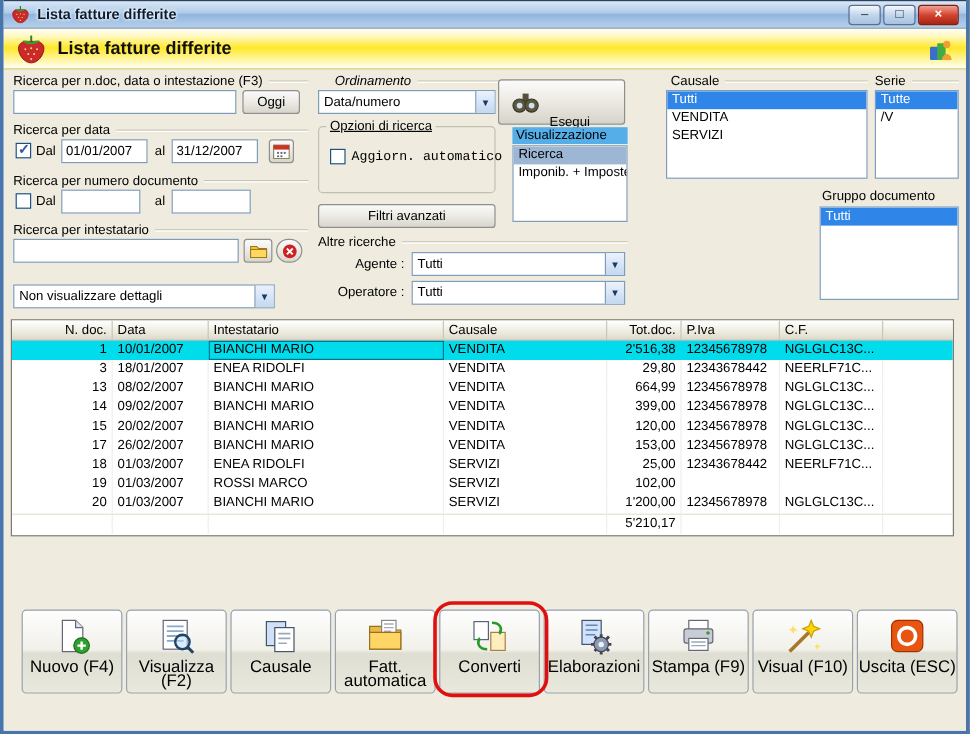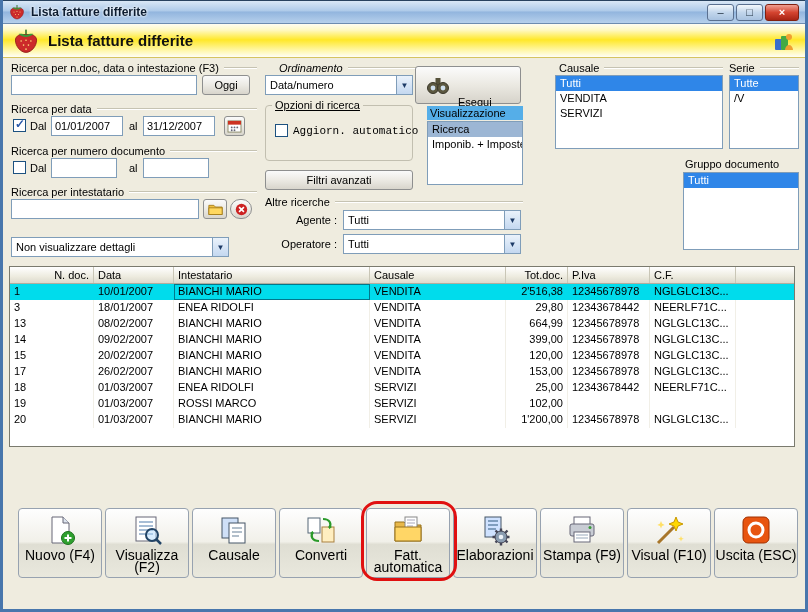--- a/index.html
+++ b/index.html
@@ -73,21 +73,21 @@
   .li.sel-inactive{ background:#9cb6d4; color:#000; }
   
   .table{ position:absolute; left:6px; top:208px; width:786px; height:181px;
           background:#fff; border:1px solid #7a7a6e; overflow:hidden; }
   .thead{ display:flex; height:17px; background:linear-gradient(#ffffff,#edebdf 60%,#dcd9cc);
           border-bottom:1px solid #b0ad9e; }
   .th{ border-right:1px solid #c9c6b6; padding:0 4px; display:flex; align-items:center; cursor:pointer; }
   .trow{ display:flex; height:16px; }
   .td{ padding:0 4px; height:16px; line-height:15px; white-space:nowrap; overflow:hidden;
        border-right:1px solid #f1efe7; }
-  .c0{ width:84px; text-align:left; justify-content:flex-end; }
+  .c0{ width:84px; text-align:right; justify-content:flex-end; }
   .c1{ width:80px; }
   .c2{ width:196px; }
   .c3{ width:136px; }
   .c4{ width:62px; text-align:right; justify-content:flex-end; }
   .c5{ width:82px; }
   .c6{ width:86px; }
   .cfill{ flex:1; border-right:none; }
   .trow.selected{ background:#00dcec; }
   .trow.selected .td{ border-right-color:#00dcec; }
   .focus-cell{ outline:1px solid #00788c; outline-offset:-1px; }
@@ -402,20 +402,30 @@
       <div class="trow">
         <div class="td c0">20</div>
           <div class="td c1">01/03/2007</div>
           <div class="td c2">BIANCHI MARIO</div>
           <div class="td c3">SERVIZI</div>
           <div class="td c4">1'200,00</div>
           <div class="td c5">12345678978</div>
           <div class="td c6">NGLGLC13C...</div>
           <div class="td cfill"></div>
       </div>
+      <div class="trow total-row">
+        <div class="td c0"></div>
+          <div class="td c1"></div>
+          <div class="td c2"></div>
+          <div class="td c3"></div>
+        <div class="td c4">5'210,17</div>
+        <div class="td c5"></div>
+          <div class="td c6"></div>
+          <div class="td cfill"></div>
+      </div>
     </div>
 
     <div class="toolbar">
       <div class="tbtn">
         <svg viewBox="0 0 32 32">
             <path d="M8 3h11l6 6v20H8z" fill="#fff" stroke="#667"></path>
             <path d="M19 3v6h6" fill="#dde4ee" stroke="#667"></path>
             <circle cx="24" cy="24" r="6.5" fill="#2fa02f" stroke="#1c701c"></circle>
             <path d="M24 20.5v7M20.5 24h7" stroke="#fff" stroke-width="2"></path>
           </svg>
@@ -430,43 +440,43 @@
           </svg>
         <div class="lbl">Visualizza (F2)</div>
       </div>
       <div class="tbtn">
         <svg viewBox="0 0 32 32">
             <rect x="4" y="4" width="16" height="20" fill="#cfe0f8" stroke="#456"></rect>
             <rect x="11" y="9" width="16" height="20" fill="#fff" stroke="#456"></rect>
             <path d="M14 14h10M14 18h10M14 22h7" stroke="#9ab" stroke-width="1.3"></path>
           </svg>
         <div class="lbl">Causale</div>
+      </div>
+      <div class="tbtn">
+        <svg viewBox="0 0 32 32">
+            <path d="M3 8h9l3 3h14v16H3z" fill="#e8b84a" stroke="#96701a"></path>
+            <rect x="13" y="3" width="12" height="13" fill="#fff" stroke="#888"></rect>
+            <path d="M15 6h8M15 9h8M15 12h6" stroke="#aab" stroke-width="1.2"></path>
+            <path d="M3 13h26v14H3z" fill="#ffd666" stroke="#96701a"></path>
+          </svg>
+        <div class="lbl">Fatt. automatica</div>
       </div>
       <div class="tbtn">
         <svg viewBox="0 0 32 32">
             <rect x="3" y="4" width="12" height="15" fill="#fff" stroke="#567"></rect>
             <rect x="17" y="13" width="12" height="15" fill="#ffeec0" stroke="#a88040"></rect>
             <path d="M14 27c-7 0-9-5-6-9" stroke="#2a9a2a" stroke-width="2.2" fill="none"></path>
             <path d="M5 19l3-2 0 4z" fill="#2a9a2a"></path>
             <path d="M18 5c7 0 9 5 6 9" stroke="#2a9a2a" stroke-width="2.2" fill="none"></path>
             <path d="M27 13l-3 2 0-4z" fill="#2a9a2a"></path>
           </svg>
         <div class="lbl">Converti</div>
       </div>
       <div class="tbtn">
         <svg viewBox="0 0 32 32">
-            <path d="M3 8h9l3 3h14v16H3z" fill="#e8b84a" stroke="#96701a"></path>
-            <rect x="13" y="3" width="12" height="13" fill="#fff" stroke="#888"></rect>
-            <path d="M15 6h8M15 9h8M15 12h6" stroke="#aab" stroke-width="1.2"></path>
-            <path d="M3 13h26v14H3z" fill="#ffd666" stroke="#96701a"></path>
-          </svg>
-        <div class="lbl">Fatt. automatica</div>
-      </div>
-      <div class="tbtn">
-        <svg viewBox="0 0 32 32">
             <rect x="6" y="3" width="16" height="20" fill="#cfe2ff" stroke="#456"></rect>
             <path d="M9 7h10M9 11h10M9 15h8" stroke="#68a" stroke-width="1.3"></path>
             <path d="M22 14.5v17M13.5 23h17M16.5 16.5l12 12M28.5 16.5l-12 12" stroke="#445" stroke-width="2.4"></path>
             <circle cx="22" cy="23" r="6" fill="#8a9cb0" stroke="#445"></circle>
             <circle cx="22" cy="23" r="2.3" fill="#eef2f8"></circle>
           </svg>
         <div class="lbl">Elaborazioni</div>
       </div>
       <div class="tbtn">
         <svg viewBox="0 0 32 32">

